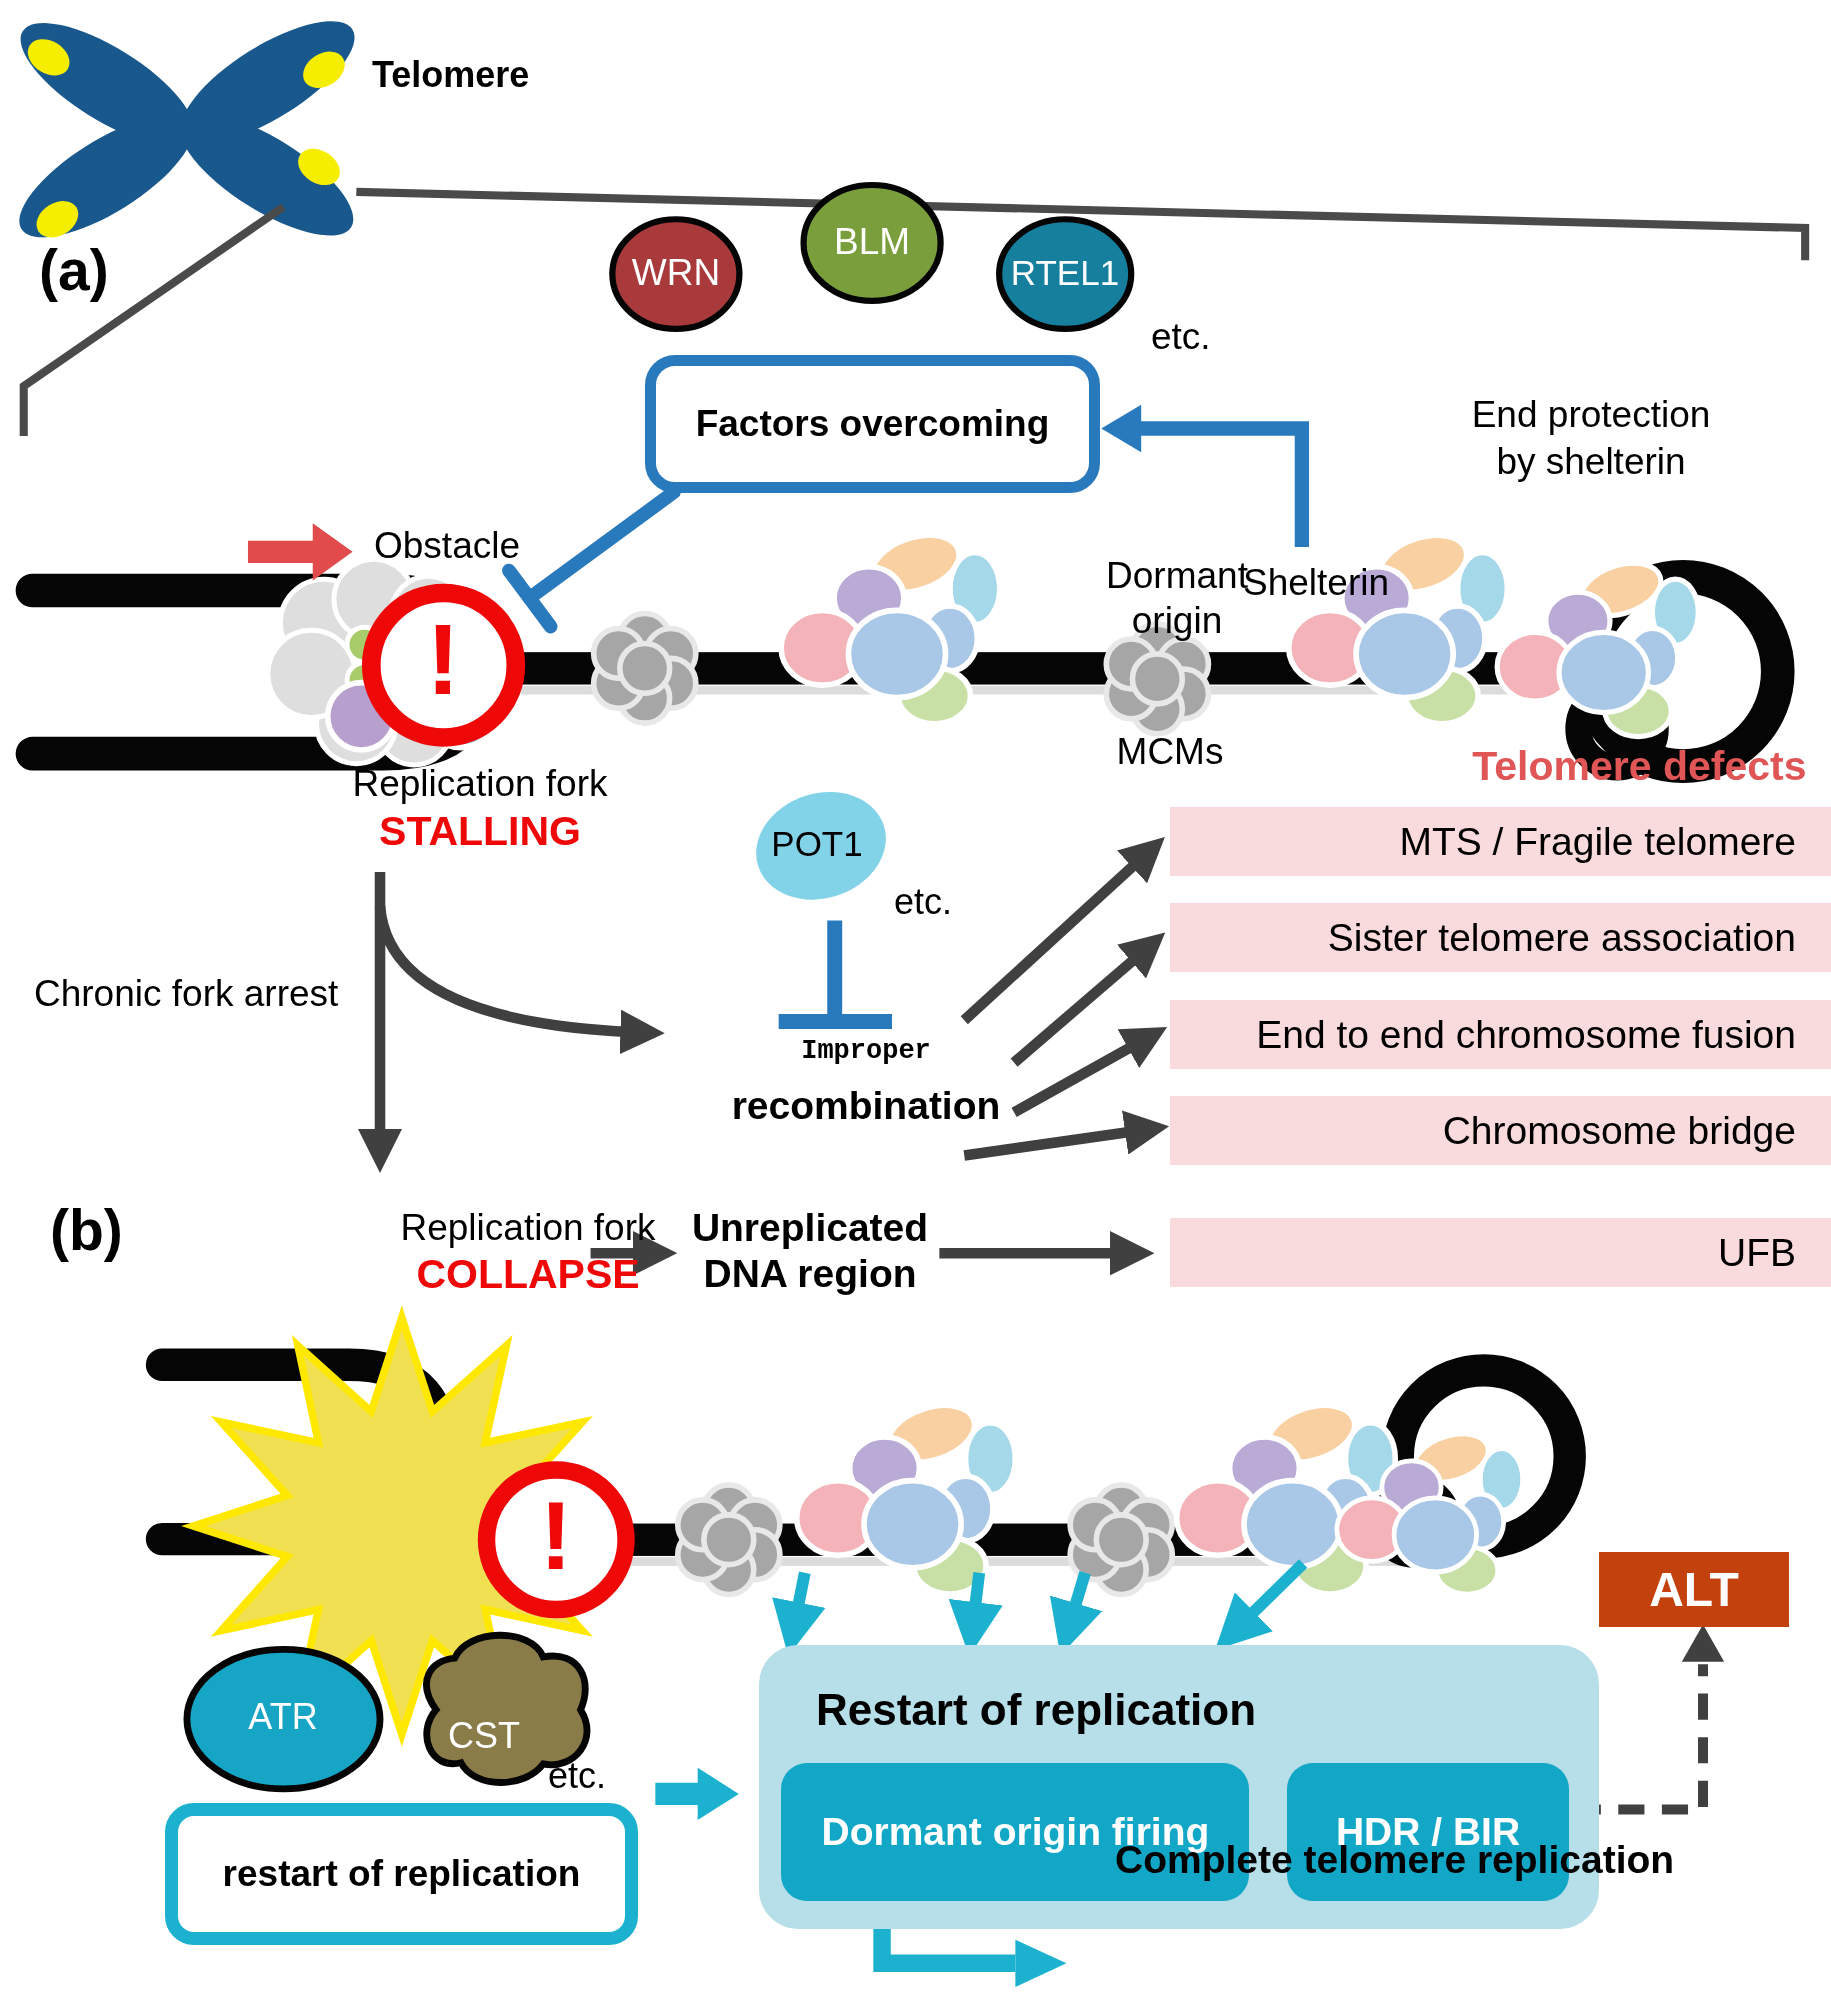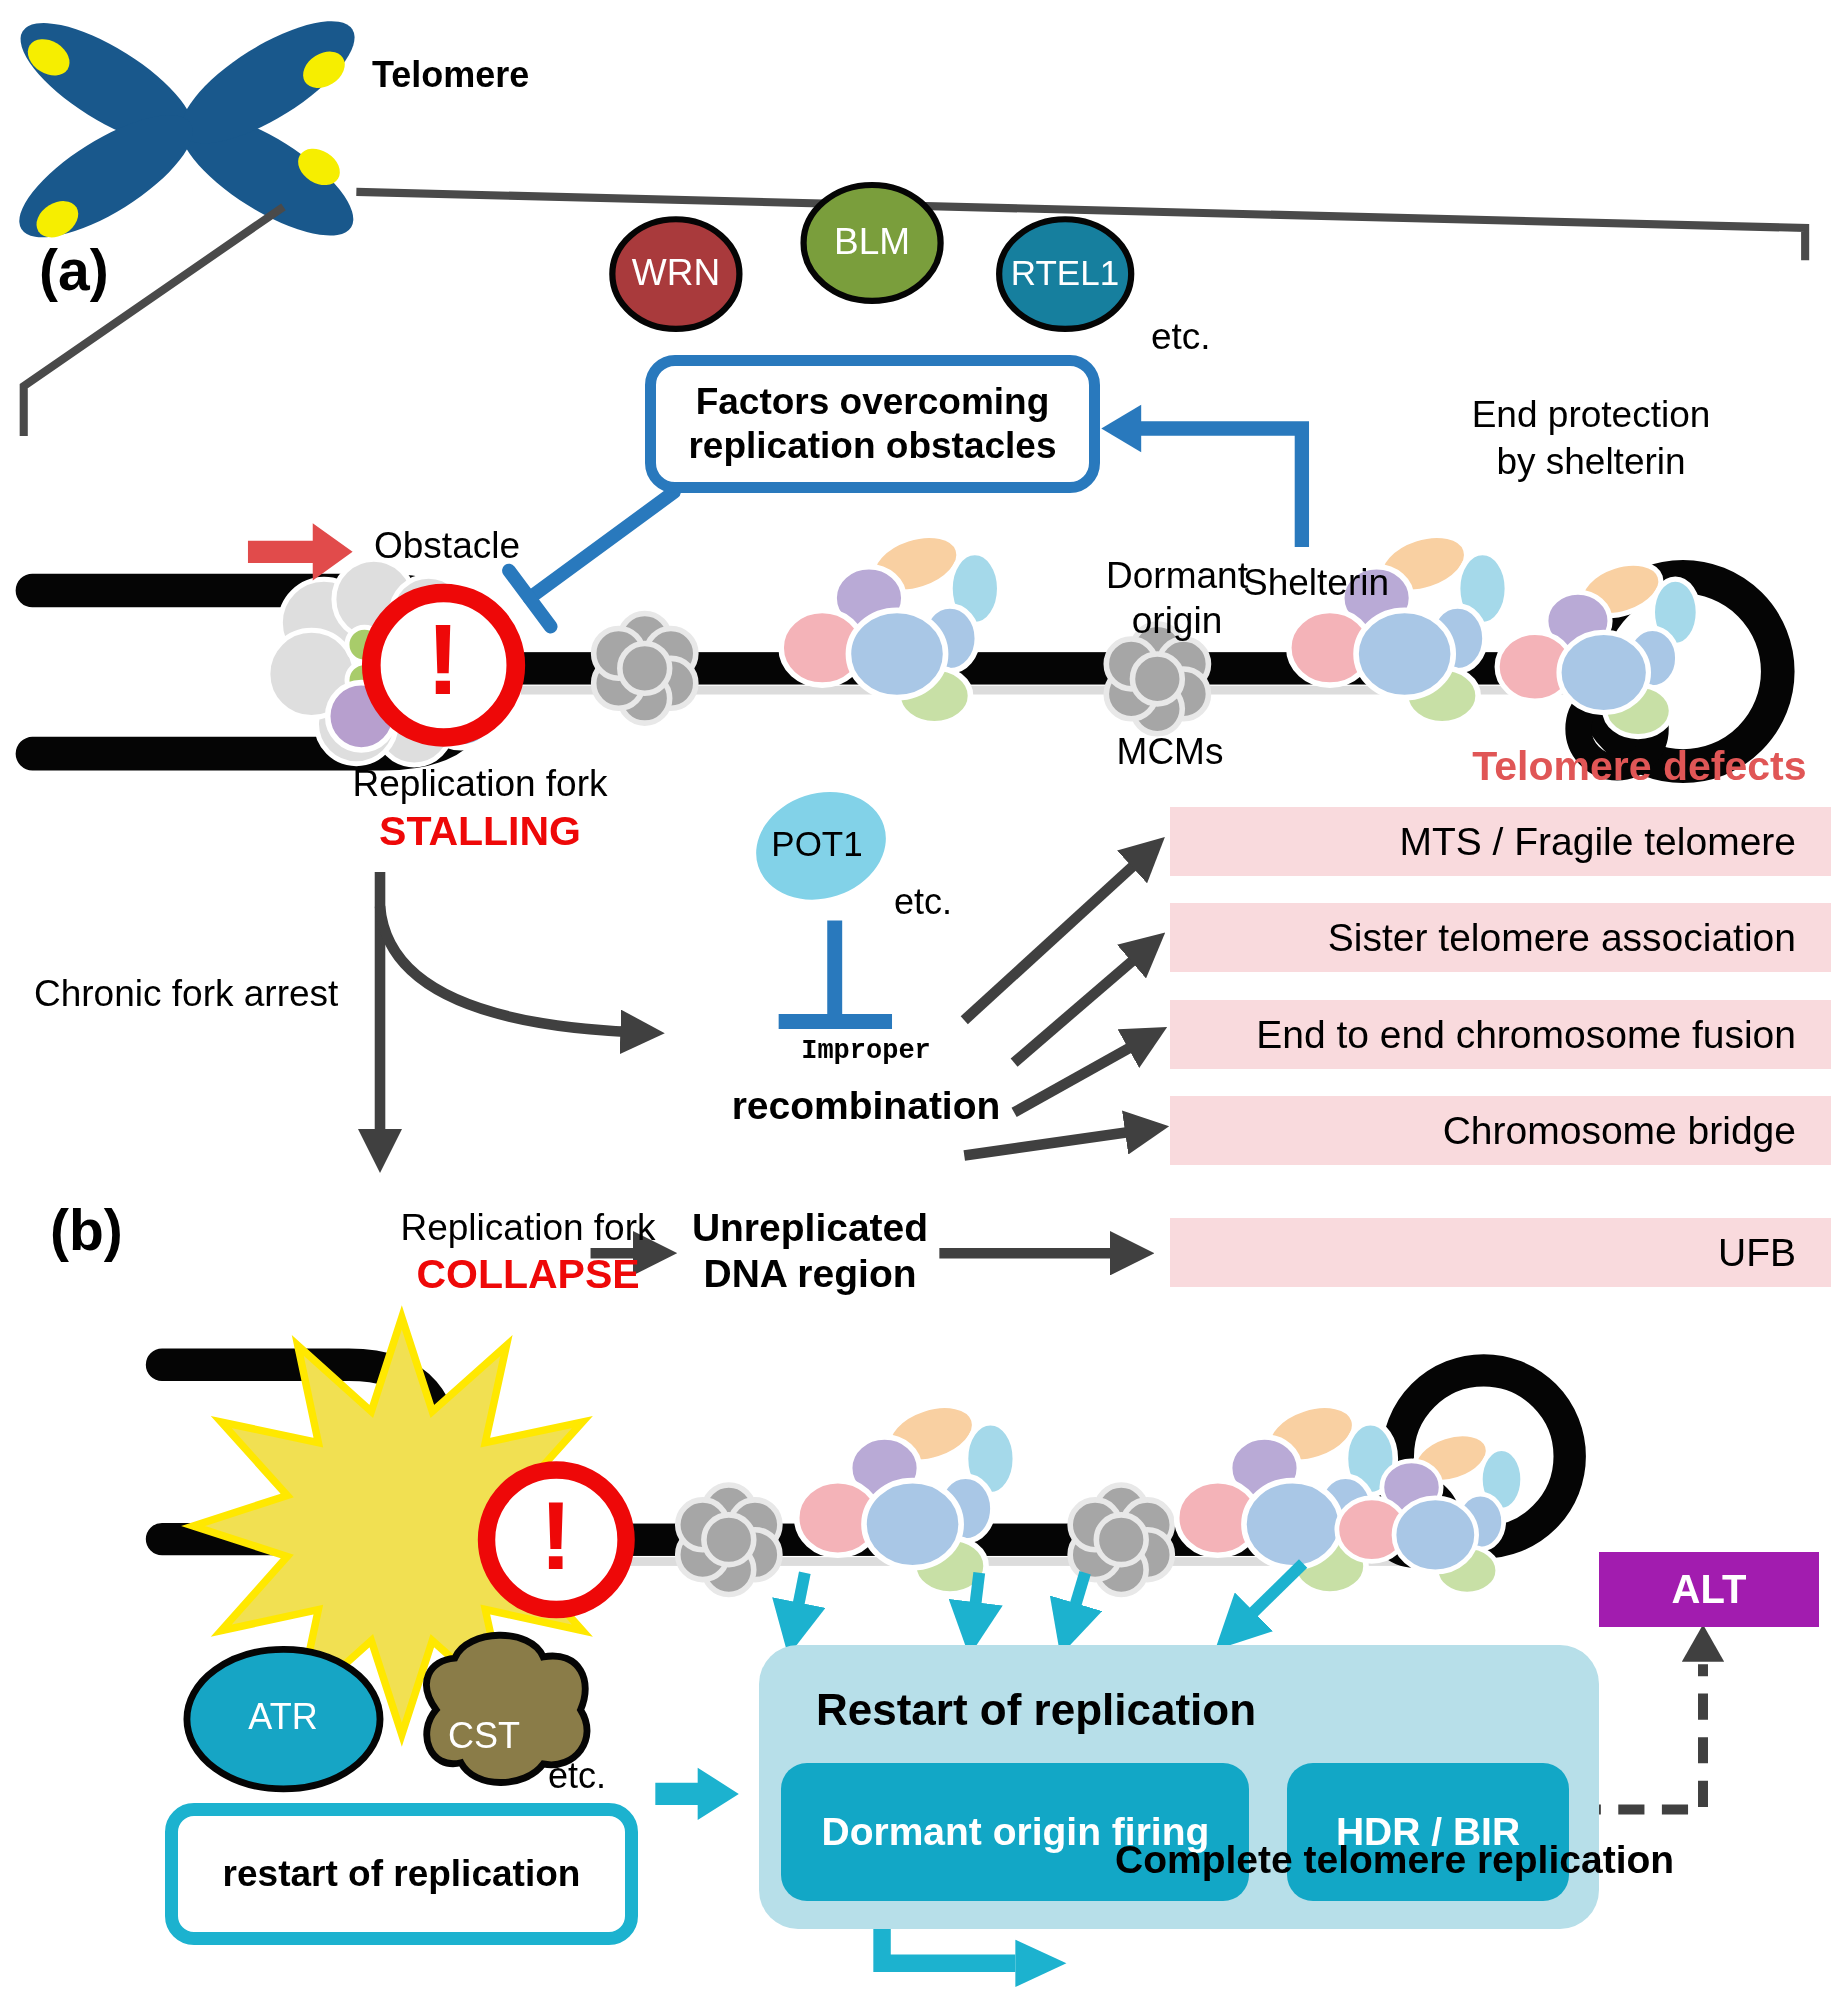--- a/index.html
+++ b/index.html
@@ -18,22 +18,22 @@
   .bluebox{position:absolute;left:645px;top:355px;width:455px;height:138px;box-sizing:border-box;
            border:11.2px solid #2979bd;border-radius:30px;background:#fff;display:flex;flex-direction:column;
            align-items:center;justify-content:center;font-weight:bold;font-size:37px;line-height:1.2;text-align:center;}
   .tealbox{position:absolute;left:165px;top:1803px;width:473px;height:142px;box-sizing:border-box;
            border:13.7px solid #1cb2cf;border-radius:29px;background:#fff;display:flex;flex-direction:column;
            align-items:center;justify-content:center;font-weight:bold;font-size:37px;line-height:1.25;text-align:center;}
   .restart{position:absolute;left:759px;top:1645px;width:840px;height:284px;background:#b7dfe9;border-radius:39px;}
   .restart .title{position:absolute;left:57px;top:40px;font-weight:bold;font-size:44px;white-space:nowrap;}
   .innerbox{position:absolute;top:118px;height:138px;background:#12a7c6;border-radius:26px;display:flex;
             align-items:center;justify-content:center;color:#fff;font-weight:bold;font-size:39px;white-space:nowrap;}
-  .altbox{position:absolute;left:1599px;top:1552px;width:220px;height:75px;background:#a21caf;color:#fff;
-          display:flex;align-items:center;justify-content:center;font-weight:bold;font-size:40px;}
+  .altbox{position:absolute;left:1599px;top:1552px;width:190px;height:75px;background:#c2410c;color:#fff;
+          display:flex;align-items:center;justify-content:center;font-weight:bold;font-size:48px;}
 </style>
 </head>
 <body>
 
 <div class="canvas">
 
 <svg class="art" width="1832" height="2015" viewBox="0 0 2941 3235">
   <defs>
     <marker id="mDark" markerUnits="strokeWidth" markerWidth="4.2" markerHeight="4.2" refX="2.6" refY="2.1" orient="auto">
       <path d="M0,0 L4.2,2.1 L0,4.2 z" fill="#404040"></path>
@@ -171,21 +171,20 @@
 <div class="t b" style="left:39px;top:242px;font-size:57px;">(a)</div>
 <div class="t b" style="left:50px;top:1202px;font-size:57px;">(b)</div>
 
 <div class="t c white" style="left:676px;top:254px;font-size:37px;">WRN</div>
 <div class="t c white" style="left:872px;top:223px;font-size:37px;">BLM</div>
 <div class="t c white" style="left:1065px;top:255px;font-size:35px;">RTEL1</div>
 <div class="t" style="left:1151px;top:318px;font-size:37px;">etc.</div>
 
 <div class="bluebox">
   <div>Factors overcoming</div>
-  <div>replication obstacles</div>
 </div>
 
 <div class="t c" style="left:447px;top:527px;font-size:37px;">Obstacle</div>
 
 <div class="t c" style="left:1591px;top:396px;font-size:37px;">End protection</div>
 <div class="t c" style="left:1591px;top:443px;font-size:37px;">by shelterin</div>
 
 <div class="t c" style="left:1177px;top:557px;font-size:37px;">Dormant</div>
 <div class="t c" style="left:1177px;top:602px;font-size:37px;">origin</div>
 <div class="t c" style="left:1316px;top:564px;font-size:37px;">Shelterin</div>

